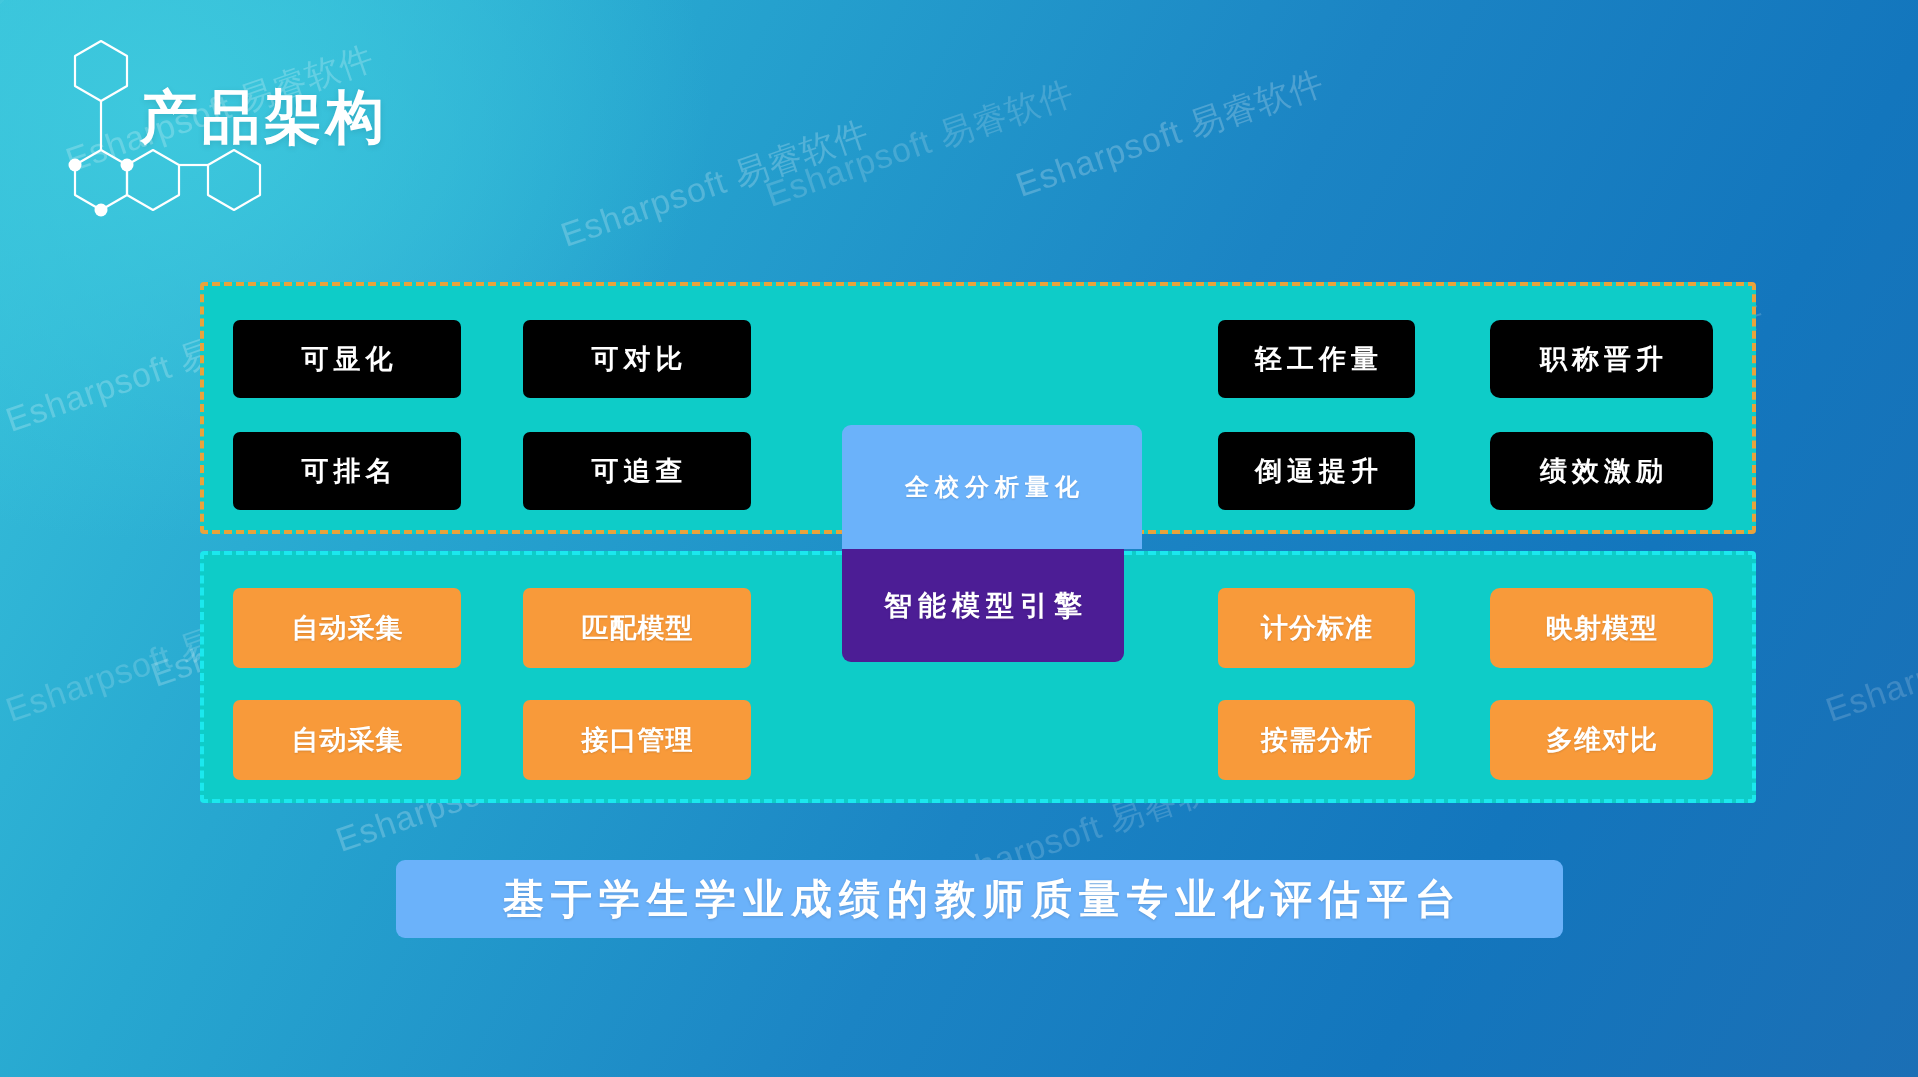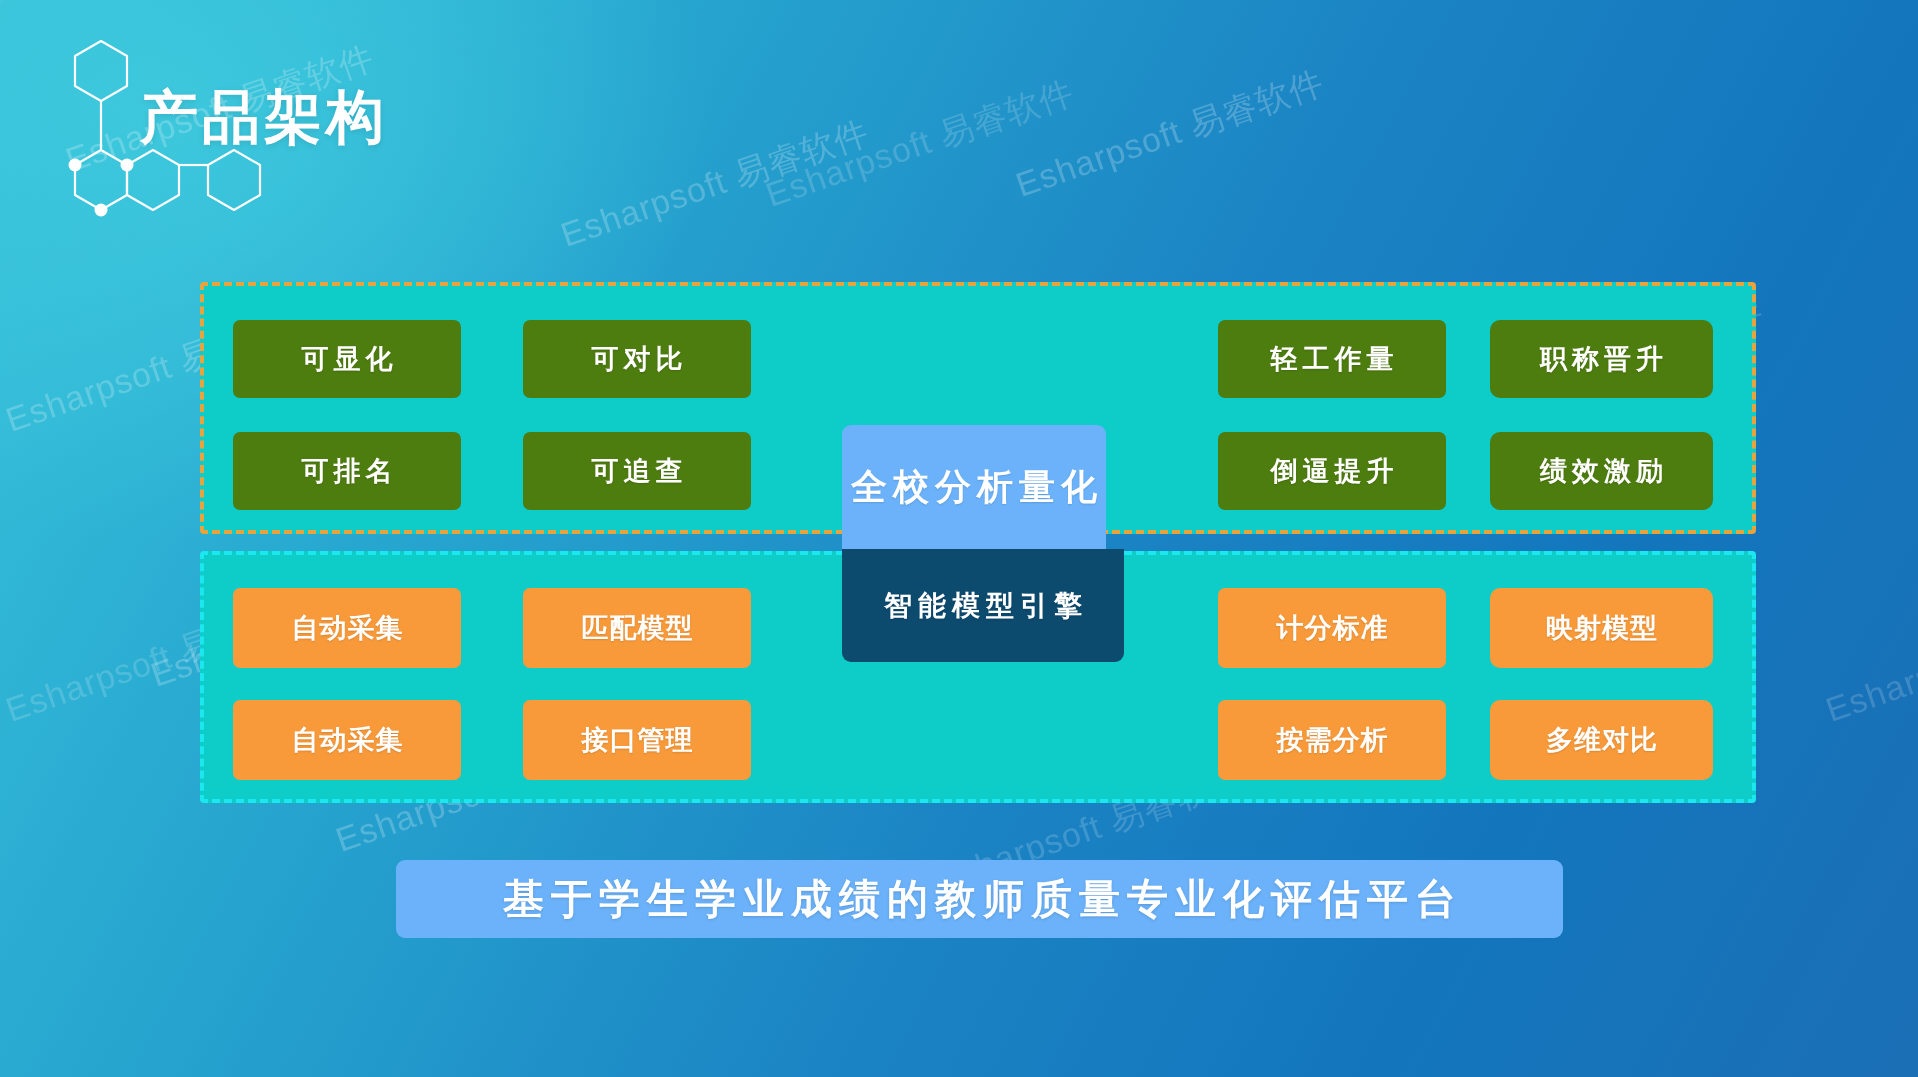--- a/index.html
+++ b/index.html
@@ -54,47 +54,47 @@
   
   .box {
     position:absolute;
     display:flex; align-items:center; justify-content:center;
     border-radius:7px;
     color:#ffffff;
     font-size:27px; font-weight:bold;
     letter-spacing:5px; text-indent:5px;
     text-shadow:0 1px 2px rgba(0,0,0,0.13);
   }
-  .box.blue   { background:#4d7c0f; }
+  .box.blue   { background:#000000; }
   .box.orange { background:#F89A3A; }
   .box.tight  { letter-spacing:1px; text-indent:1px; }
 
   
   .c1 { left:233px; width:228px; }
   .c2 { left:523px; width:228px; }
-  .c3 { left:1218px; width:228px; }
+  .c3 { left:1218px; width:197px; }
   .c4 { left:1490px; width:223px;border-radius:10px; }
 
   .r1 { top:320px; height:78px; }
   .r2 { top:432px; height:78px; }
   .r3 { top:588px; height:80px; }
   .r4 { top:700px; height:80px; }
 
   
   #center-top {
-    position:absolute; left:842px; top:425px; width:264px; height:124px;
+    position:absolute; left:842px; top:425px; width:300px; height:124px;
     background:#6BB2FA; border-radius:9px 9px 0 0;
     display:flex; align-items:center; justify-content:center;
-    color:#fff; font-size:36px; font-weight:bold; letter-spacing:6px; text-indent:6px;
+    color:#fff; font-size:24px; font-weight:bold; letter-spacing:6px; text-indent:6px;
     text-shadow:0 1px 2px rgba(0,0,0,0.13);
     z-index:6;
   }
   #center-bottom {
     position:absolute; left:842px; top:549px; width:282px; height:113px;
-    background:#0c4a6e; border-radius:0 0 9px 9px;
+    background:#4c1d95; border-radius:0 0 9px 9px;
     display:flex; align-items:center; justify-content:center;
     color:#fff; font-size:28px; font-weight:bold; letter-spacing:6px; text-indent:6px;
     text-shadow:0 1px 2px rgba(0,0,0,0.13);
     z-index:6;
   }
 
   
   #banner {
     position:absolute; left:396px; top:860px; width:1167px; height:78px;
     background:#6BB2FA; border-radius:9px;

